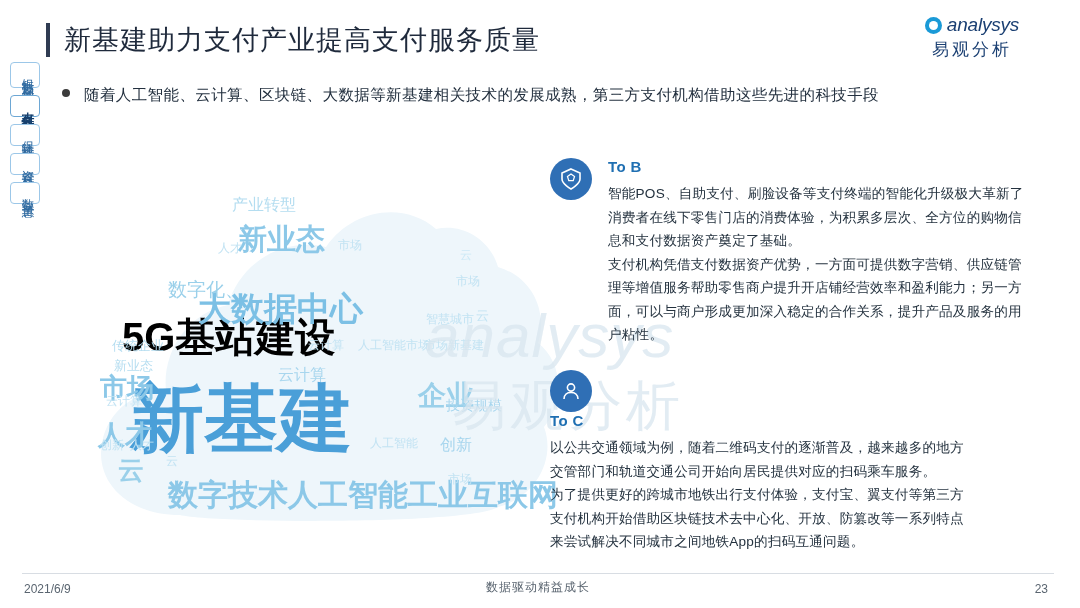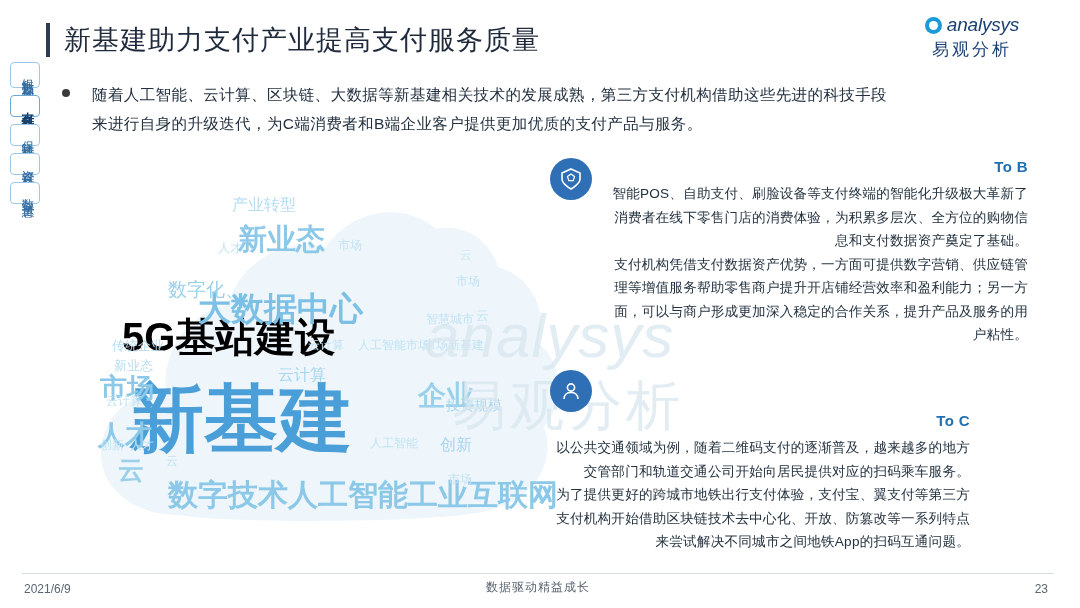--- a/index.html
+++ b/index.html
@@ -100,21 +100,20 @@
     font-weight: bold;
     border-color: #6da7d4;
   }
 
   
   .bullet-block {
     position: absolute;
     left: 62px; top: 80px;
     width: 975px;
     display: flex;
-    gap: 8px;
   }
   .bullet-dot {
     width: 8px; height: 8px;
     background: #3b3b3b;
     border-radius: 50%;
     margin-top: 9px;
     margin-right: 14px;
     flex: 0 0 auto;
   }
   .bullet-text {
@@ -150,21 +149,20 @@
     color: #d9e6ef;
     opacity: 0.75;
     letter-spacing: 4px;
     pointer-events: none;
   }
 
   
   .panel {
     position: absolute;
     display: flex;
-    text-align: right;
   }
   .panel-icon {
     width: 42px; height: 42px;
     border-radius: 50%;
     background: #2f6fb5;
     flex: 0 0 auto;
     margin-right: 16px;
     position: relative;
   }
   .panel-icon svg { position: absolute; left: 10px; top: 10px; }
@@ -234,21 +232,20 @@
       <div class="nav-item active">支付科技</div>
       <div class="nav-item">保险科技</div>
       <div class="nav-item">资管科技</div>
       <div class="nav-item">数字普惠</div>
     </div>
 
   <div class="bullet-block">
     <div class="bullet-dot"></div>
     <div class="bullet-text">
       <div>随着人工智能、云计算、区块链、大数据等新基建相关技术的发展成熟，第三方支付机构借助这些先进的科技手段</div>
-      <div>来进行自身的升级迭代，为C端消费者和B端企业客户提供更加优质的支付产品与服务。</div>
     </div>
   </div>
 
   <div class="cloud-wrap">
     <svg width="500" height="370" style="position:absolute;left:0;top:0">
       <path d="M110,330 C55,330 25,295 32,258 C38,224 68,205 96,206 C92,166 118,128 158,120
                C170,78 212,52 256,62 C282,24 334,16 366,44 C392,38 420,54 428,82
                C462,92 478,126 468,158 C492,176 496,216 474,242 C486,274 466,312 428,322
                C400,340 140,338 110,330 Z" fill="#eef6fb"></path>
     </svg>

